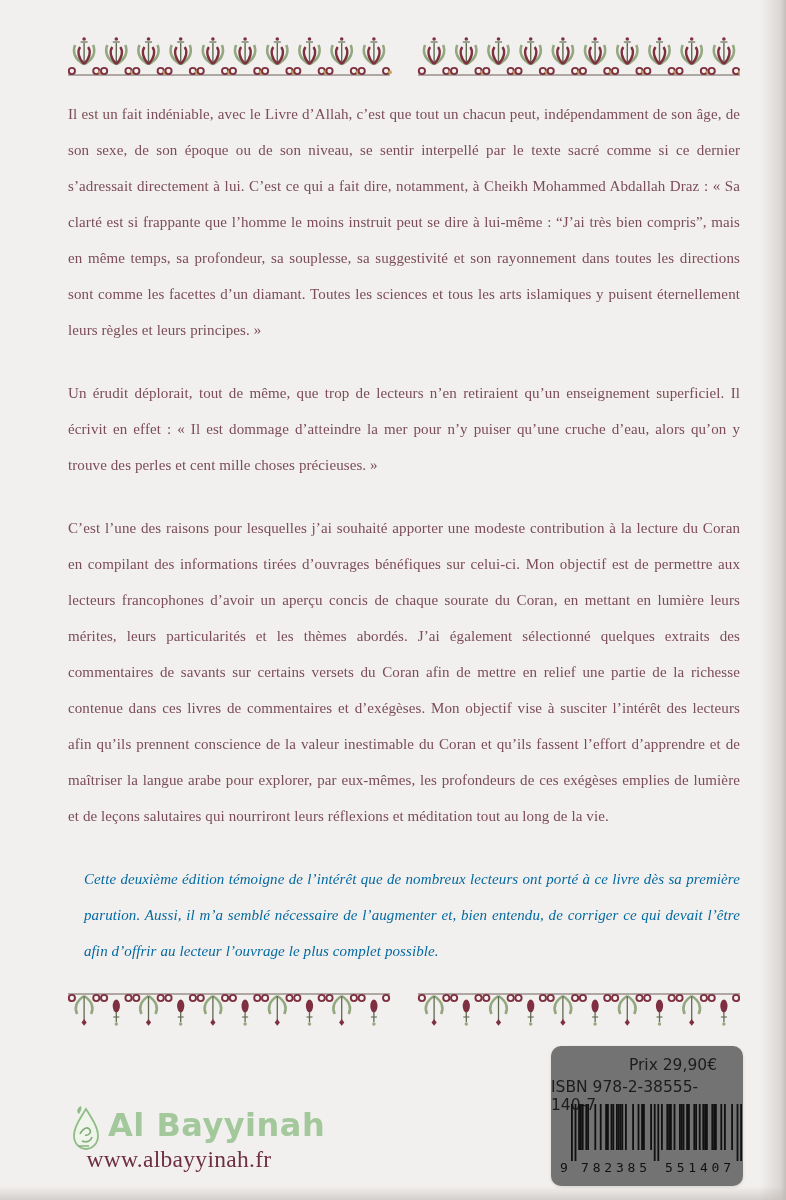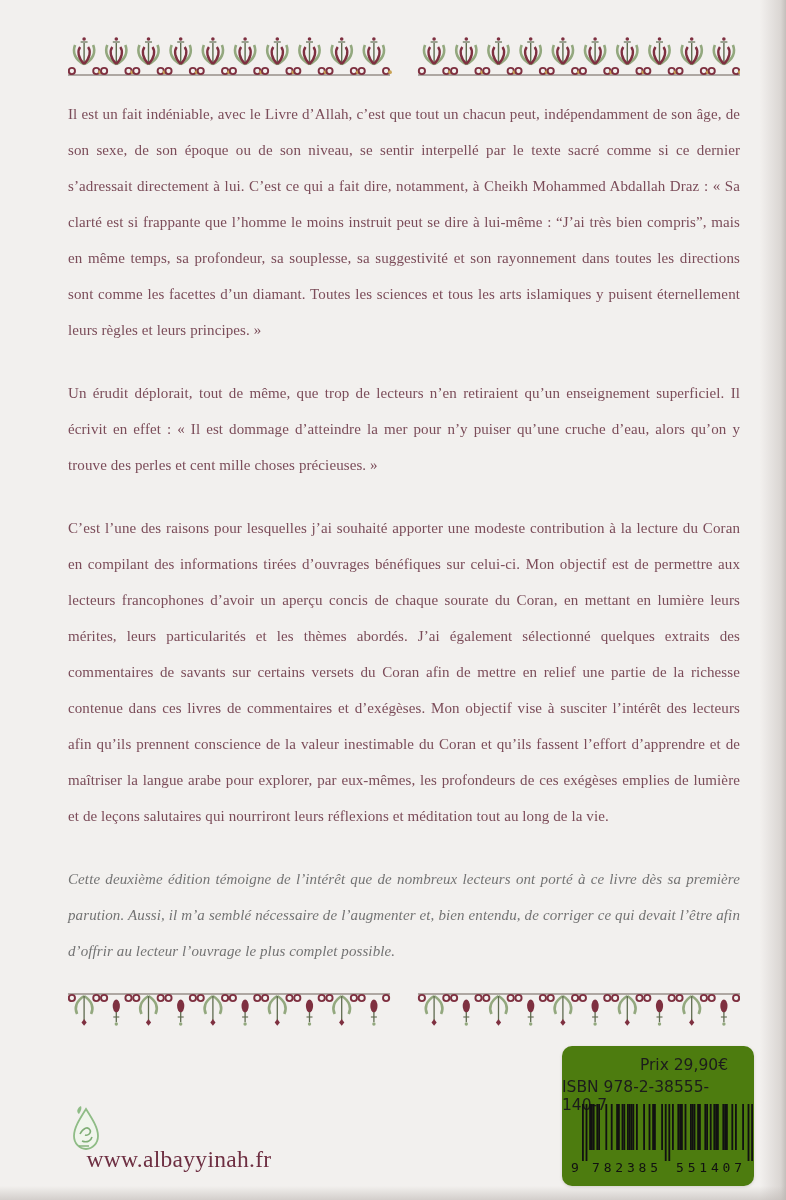--- a/index.html
+++ b/index.html
@@ -30,43 +30,43 @@
   .ornament.bottom{margin:6px 0 0 0;}
   .para{
     font-size:15px;line-height:36px;
     color:#7b4c59;
     text-align:justify;
     margin:0 0 27px 0;
     letter-spacing:.1px;
   }
   .para.em{
     font-style:italic;
-    color:#737373;
-    margin:4px 0 20px 0;
+    color:#0369a1;
+    margin:4px 0 20px 16px;
   }
   
   .brand-icon{position:absolute;left:68px;top:1104px;}
   .brand-name{
     position:absolute;left:108px;top:1106px;
     font-family:"DejaVu Sans", sans-serif;
     font-size:32px;font-weight:600;letter-spacing:.5px;
     color:#a3c89c;
   }
   .brand-site{
     position:absolute;left:66px;top:1146px;width:226px;
     text-align:center;
     font-family:"Liberation Serif", serif;
     font-weight:normal;font-size:23.5px;letter-spacing:.3px;
     color:#6e2f42;
   }
   
   .label{
-    position:absolute;right:32px;top:1046px;
+    position:absolute;right:43px;top:1046px;
     width:192px;height:140px;
-    background:#4d7c0f;border-radius:10px;
+    background:#737373;border-radius:10px;
     box-shadow:0 1px 3px rgba(120,110,105,.25);
   }
   .label .price{
     position:absolute;right:26px;top:10px;
     font-family:"DejaVu Sans", sans-serif;
     font-size:15.5px;color:#1c1c1c;
   }
   .label .isbn{
     position:absolute;right:26px;top:32px;
     font-family:"DejaVu Sans", sans-serif;
@@ -155,20 +155,21 @@
     </svg>
 
   </div>
 
   <svg class="brand-icon" width="34" height="48" viewBox="0 0 34 48">
     <path d="M18 5 C 11 16 6 24 6 32 a12 13 0 0 0 24 0 C 30 24 25 16 18 5 Z" fill="#f0f5ec" stroke="#8fbc86" stroke-width="1.8"></path>
     <path d="M13 2 C 9 4 8 8 11 10 C 13 7 14 4 13 2 Z" fill="#8fbc86"></path>
     <path d="M12 30 c3 -6 8 -8 10 -4 c1.6 3 -2 6 -5 5 m-3 6 c5 2 9 0 10 -4" fill="none" stroke="#7fae76" stroke-width="1.6"></path>
     <line x1="11" y1="42" x2="21" y2="42" stroke="#7fae76" stroke-width="1.4"></line>
   </svg>
+  <div class="brand-name">Al Bayyinah</div>
   <div class="brand-site">www.albayyinah.fr</div>
 
   <div class="label">
     <div class="price">Prix 29,90€</div>
     <div class="isbn">ISBN 978-2-38555-140-7</div>
     <svg class="bars" width="183" height="72" viewBox="-12 0 183 72">
       <g id="barcode-bars">
           <rect x="0.0" y="0" width="1.8" height="57" fill="#111"></rect>
           <rect x="3.6" y="0" width="1.8" height="57" fill="#111"></rect>
           <rect x="7.2" y="0" width="1.8" height="46" fill="#111"></rect>

